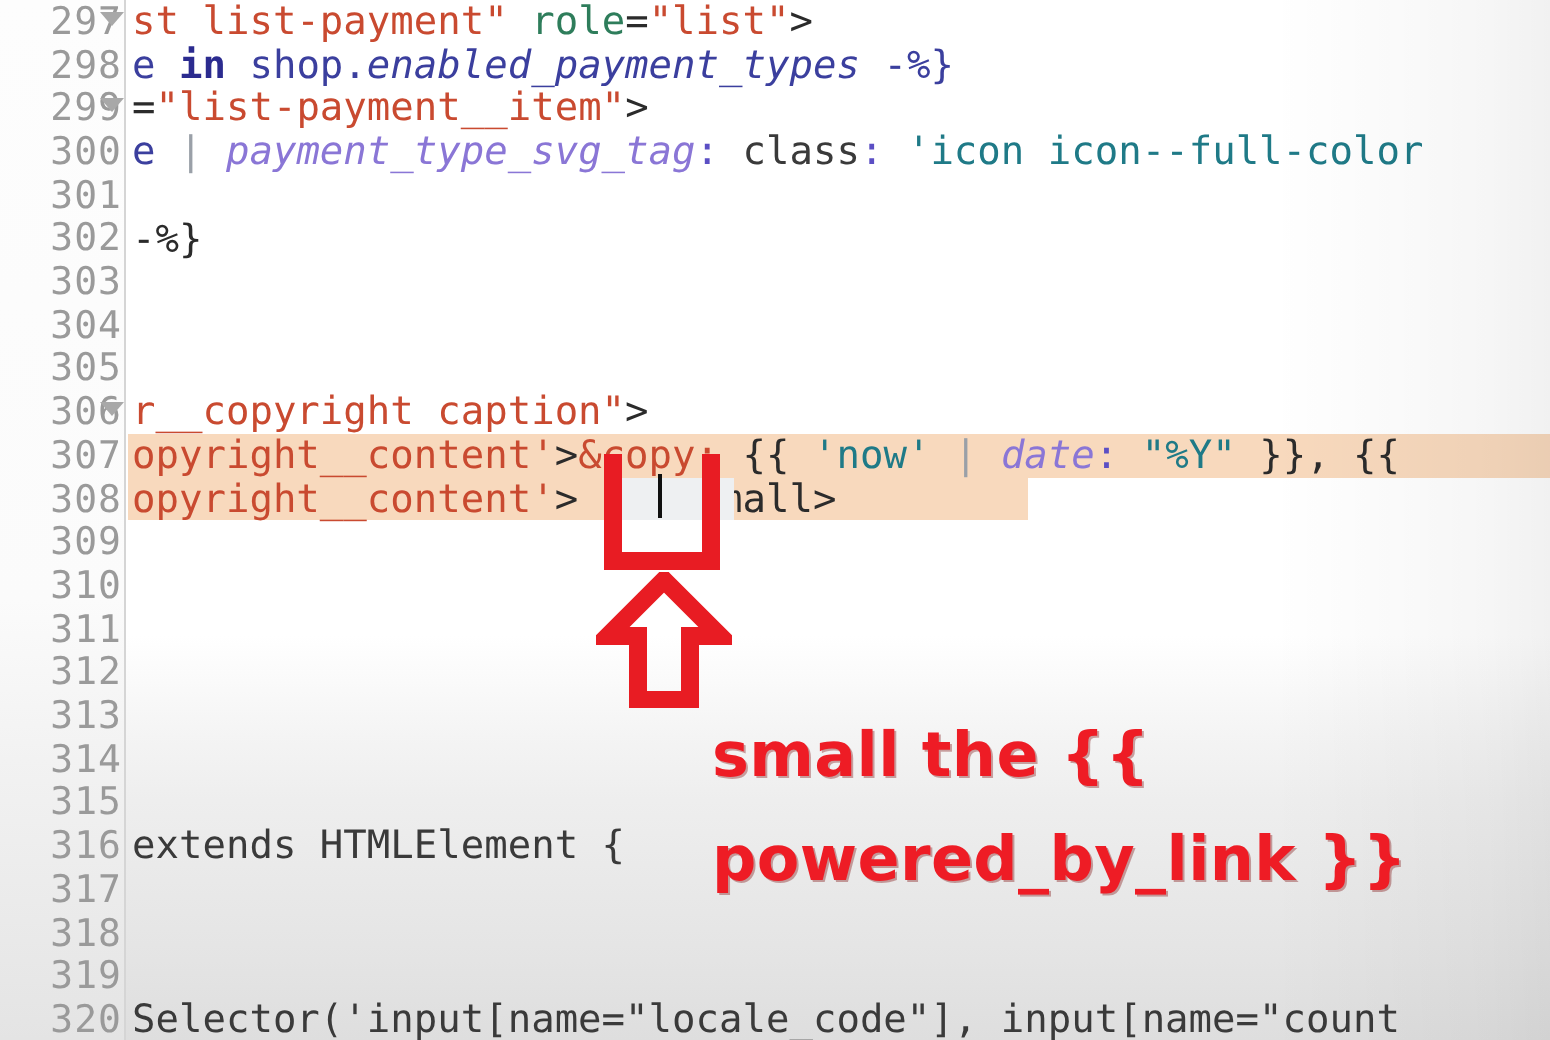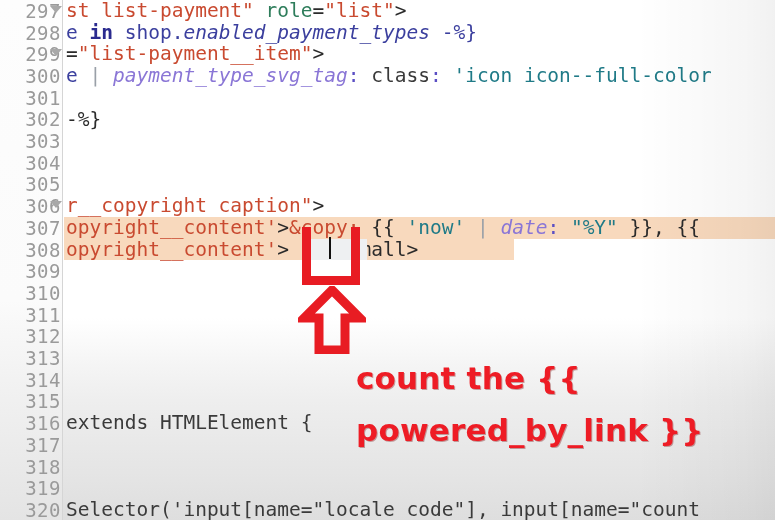--- a/index.html
+++ b/index.html
@@ -232,16 +232,16 @@
   </div>
 
   <div id="bg-vgradient"></div>
 
   <div class="ann-box" style="left:302px; top:227px; width:58px; height:58px"></div>
 
   <svg class="ann-arrow" style="left:298px; top:286px" width="68" height="68" viewBox="0 0 68 68">
     <polygon points="34,4 62,32 47,32 47,64 21,64 21,32 6,32" fill="none" stroke="#e81c23" stroke-width="9" stroke-linejoin="miter"></polygon>
   </svg>
 
-  <div class="ann-text" style="left:356px; top:352px">count the {{</div>
+  <div class="ann-text" style="left:356px; top:352px">small the {{</div>
   <div class="ann-text" style="left:356px; top:404px">powered_by_link }}</div>
 
 </div>
 
 </body></html>

